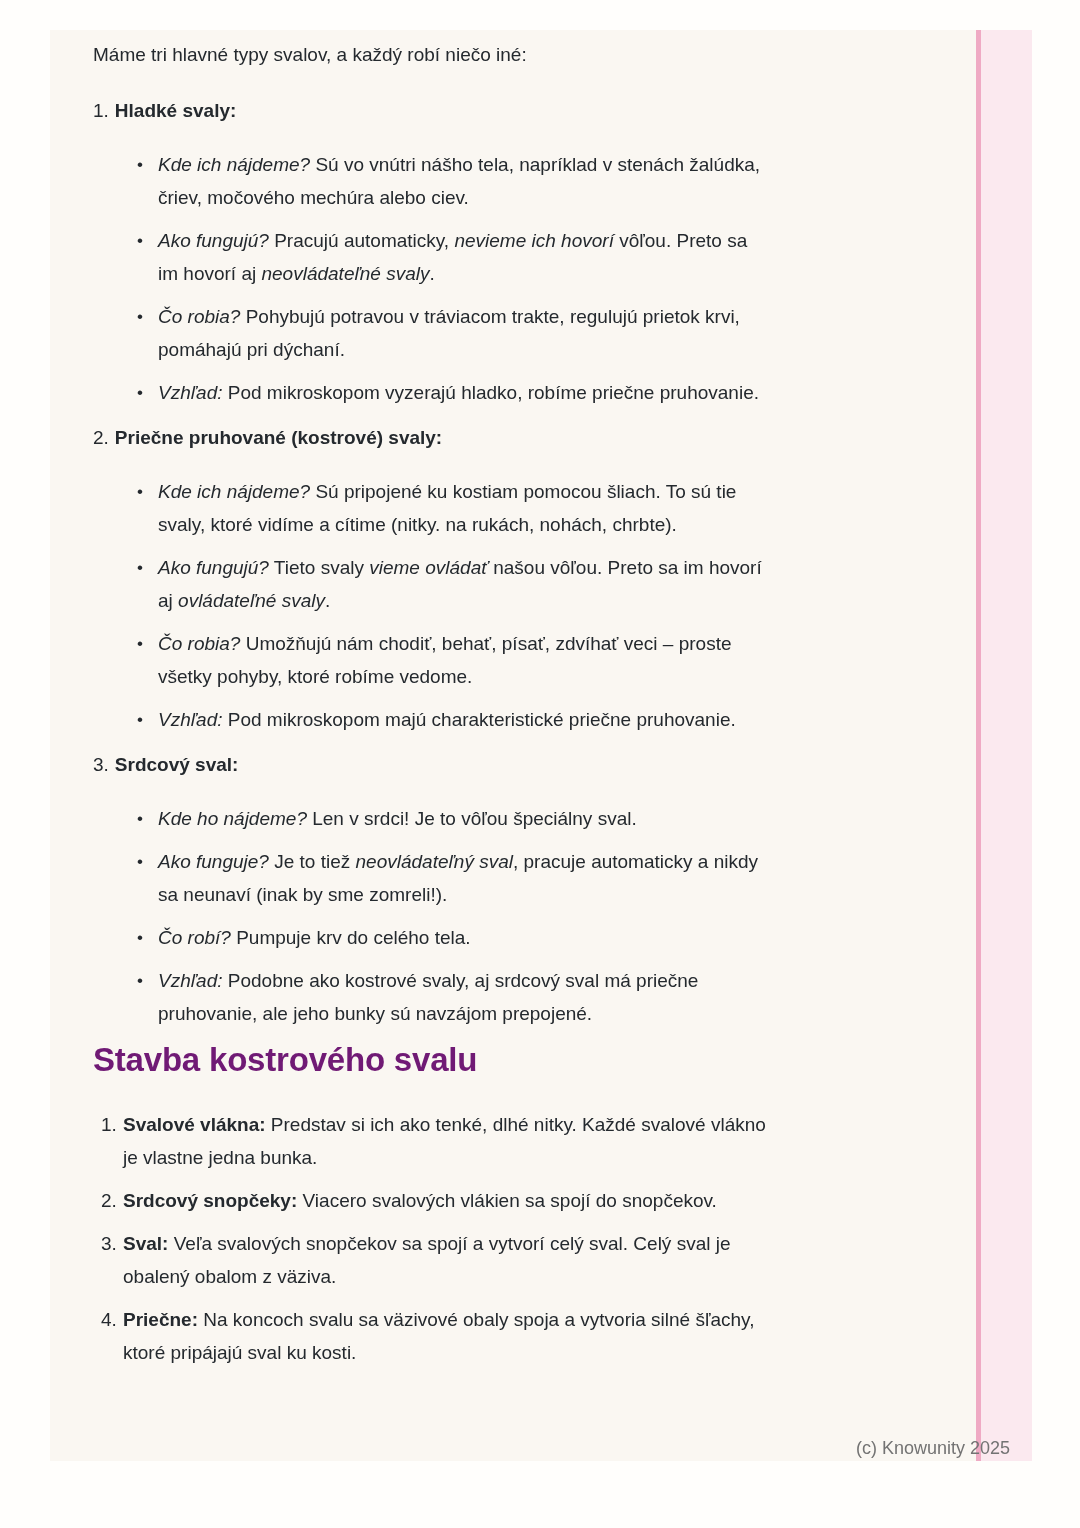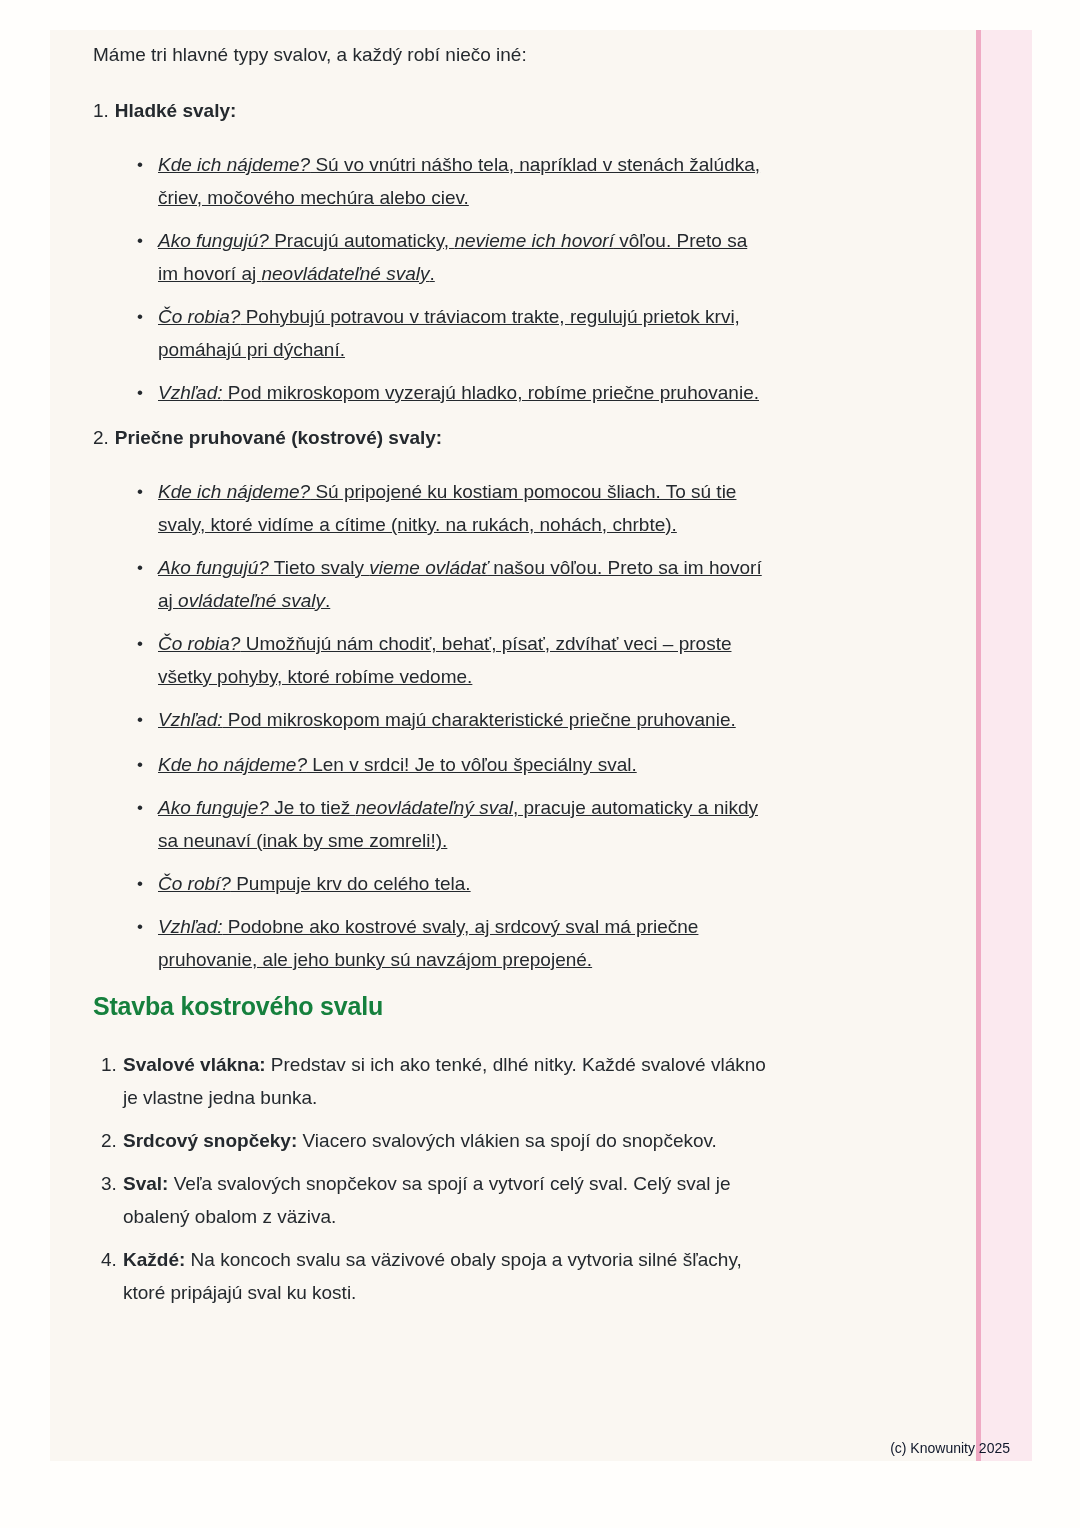--- a/index.html
+++ b/index.html
@@ -23,34 +23,34 @@
     font-size:19px;line-height:33px;z-index:2;
   }
   .para{margin:0 0 23px;white-space:pre-wrap;}
   .section{margin:0;}
   .sec-h{margin:0 0 21px;}
   .sec-num{margin-right:6px;}
   .sec-title{font-weight:bold;}
   .bullets{margin:0 0 12px;}
   .bullet{display:flex;margin:0 0 10px 32px;}
   .marker{flex:0 0 33px;box-sizing:border-box;padding-left:12px;font-size:17px;}
-  .btext{flex:1;white-space:pre-wrap;text-decoration:underline;}
+  .btext{flex:1;white-space:pre-wrap;}
   .h2x{
-    font-size:25px;line-height:36px;font-weight:bold;color:#15803d;
-    margin:5px 0 24px;letter-spacing:-0.2px;
+    font-size:33px;line-height:36px;font-weight:bold;color:#701a75;
+    margin:5px 0 30px;letter-spacing:-0.2px;
   }
   .nlist{margin:0;}
   .nrow{display:flex;margin:0 0 10px;}
   .nnum{flex:0 0 30px;box-sizing:border-box;padding-left:8px;}
   .ntext{flex:1;white-space:pre-wrap;}
   em{font-style:italic;}
   strong{font-weight:bold;}
   .watermark{
     position:absolute;top:1439px;right:70px;z-index:5;
-    font-size:14px;line-height:18px;color:#0f172a;
+    font-size:18px;line-height:18px;color:#737373;
   }
 </style>
 </head>
 <body>
 
 <div class="page">
   <div class="stripe"></div>
   <div class="content">
       <p class="para"><span>Máme tri hlavné typy svalov, a každý robí niečo iné:</span></p>
       <div class="section">
@@ -95,20 +95,21 @@
             <div class="btext"><em>Čo robia?</em><span> Umožňujú nám chodiť, behať, písať, zdvíhať veci – proste
 všetky pohyby, ktoré robíme vedome.</span></div>
           </div>
           <div class="bullet">
             <span class="marker">•</span>
             <div class="btext"><em>Vzhľad:</em><span> Pod mikroskopom majú charakteristické priečne pruhovanie.</span></div>
           </div>
         </div>
       </div>
       <div class="section">
+        <p class="sec-h"><span class="sec-num">3.</span><span class="sec-title">Srdcový sval:</span></p>
         <div class="bullets">
           <div class="bullet">
             <span class="marker">•</span>
             <div class="btext"><em>Kde ho nájdeme?</em><span> Len v srdci! Je to vôľou špeciálny sval.</span></div>
           </div>
           <div class="bullet">
             <span class="marker">•</span>
             <div class="btext"><em>Ako funguje?</em><span> Je to tiež </span><em>neovládateľný sval</em><span>, pracuje automaticky a nikdy
 sa neunaví (inak by sme zomreli!).</span></div>
           </div>
@@ -134,19 +135,19 @@
           <span class="nnum">2.</span>
           <div class="ntext"><strong>Srdcový snopčeky:</strong><span> Viacero svalových vlákien sa spojí do snopčekov.</span></div>
         </div>
         <div class="nrow">
           <span class="nnum">3.</span>
           <div class="ntext"><strong>Sval:</strong><span> Veľa svalových snopčekov sa spojí a vytvorí celý sval. Celý sval je
 obalený obalom z väziva.</span></div>
         </div>
         <div class="nrow">
           <span class="nnum">4.</span>
-          <div class="ntext"><strong>Každé:</strong><span> Na koncoch svalu sa väzivové obaly spoja a vytvoria silné šľachy,
+          <div class="ntext"><strong>Priečne:</strong><span> Na koncoch svalu sa väzivové obaly spoja a vytvoria silné šľachy,
 ktoré pripájajú sval ku kosti.</span></div>
         </div>
       </div>
     </div>
 </div>
 <div class="watermark">(c) Knowunity 2025</div>
 
 </body></html>

